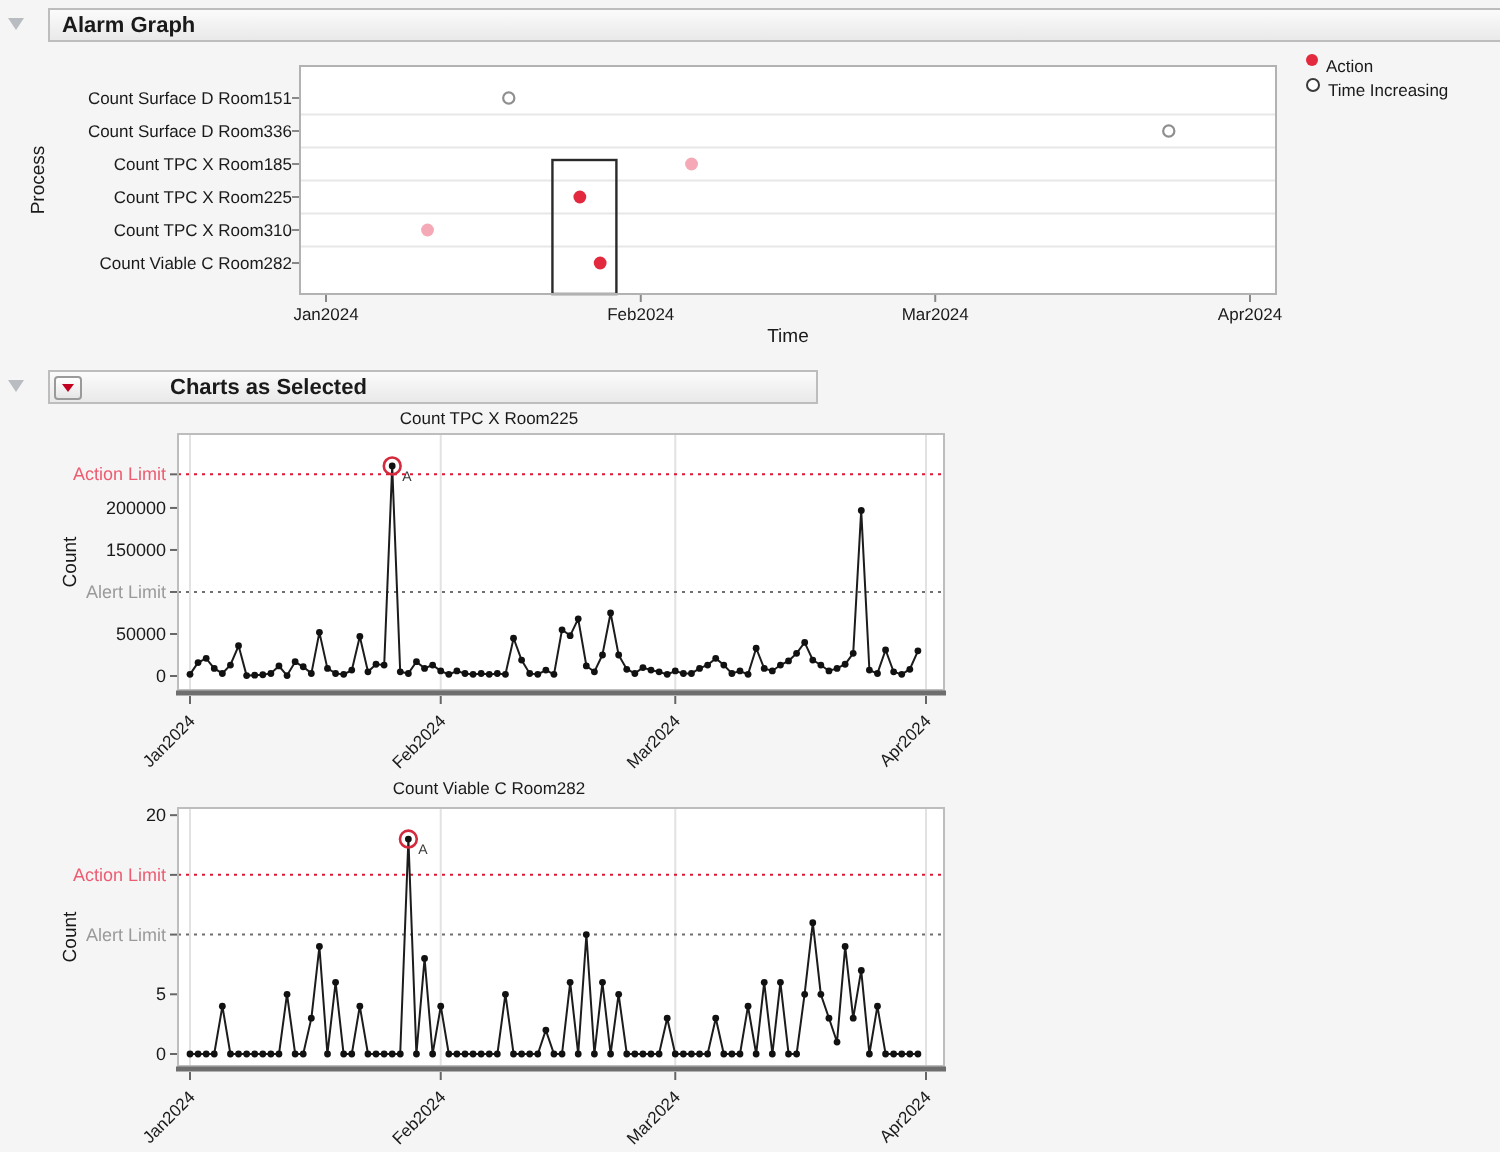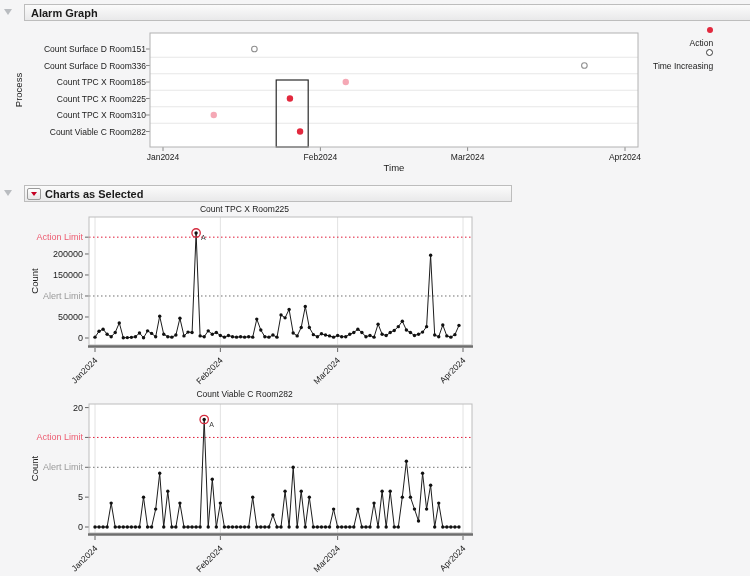--- a/index.html
+++ b/index.html
@@ -27,21 +27,21 @@
     border:1px solid #9a9a9a;border-radius:2px;box-sizing:border-box;
     display:flex;align-items:center;justify-content:center;cursor:pointer;
   }
   .red-tri-btn .tri{
     width:0;height:0;border-left:3.5px solid transparent;
     border-right:3.5px solid transparent;border-top:4.5px solid #c40022;
   }
   svg{position:absolute;left:0;}
   svg text{font-family:"Liberation Sans", sans-serif;}
   .legend{position:absolute;left:653px;top:27px;font-size:8.5px;line-height:12px;}
-  .legend-row{display:flex;align-items:flex-end;gap:4px;white-space:nowrap;flex-direction:column;}
+  .legend-row{display:flex;align-items:flex-start;gap:4px;white-space:nowrap;}
   .legend .dot{width:6px;height:6px;border-radius:50%;display:inline-block;}
   .legend .ring{width:5px;height:5px;border-radius:50%;display:inline-block;
     border:1px solid #3a3a3a;background:#fff;}
 </style>
 </head>
 <body>
 
 <div class="disclosure" style="top:9px;"></div>
 <div class="hdr-bar" style="top:4px;width:733px;">
   <span class="hdr-title">Alarm Graph</span>
@@ -91,21 +91,21 @@
     <span class="dot" id="legend-dot" style="background: rgb(226, 41, 62);"></span>
     <span>Action</span>
   </div>
   <div class="legend-row">
     <span class="ring"></span>
     <span>Time Increasing</span>
   </div>
 </div>
 
 <div class="disclosure" style="top:190px;"></div>
-<div class="hdr-bar" style="top:185px;width:488px;">
+<div class="hdr-bar" style="top:185px;width:385px;gap:40px;">
   <span class="red-tri-btn">
       <span class="tri"></span>
     </span>
   <span class="hdr-title" style="padding-left:0;">Charts as Selected</span>
 </div>
 
 <svg id="chart1-svg" style="top:203px;" width="500" height="184">
     <text x="244.5" y="9" text-anchor="middle" font-size="8.5" fill="#1a1a1a">Count TPC X Room225</text>
     <rect x="89" y="14" width="383" height="128" fill="#ffffff"></rect>
     <line x1="95" x2="95" y1="14" y2="142" stroke="#e2e2e2" stroke-width="1"></line>

